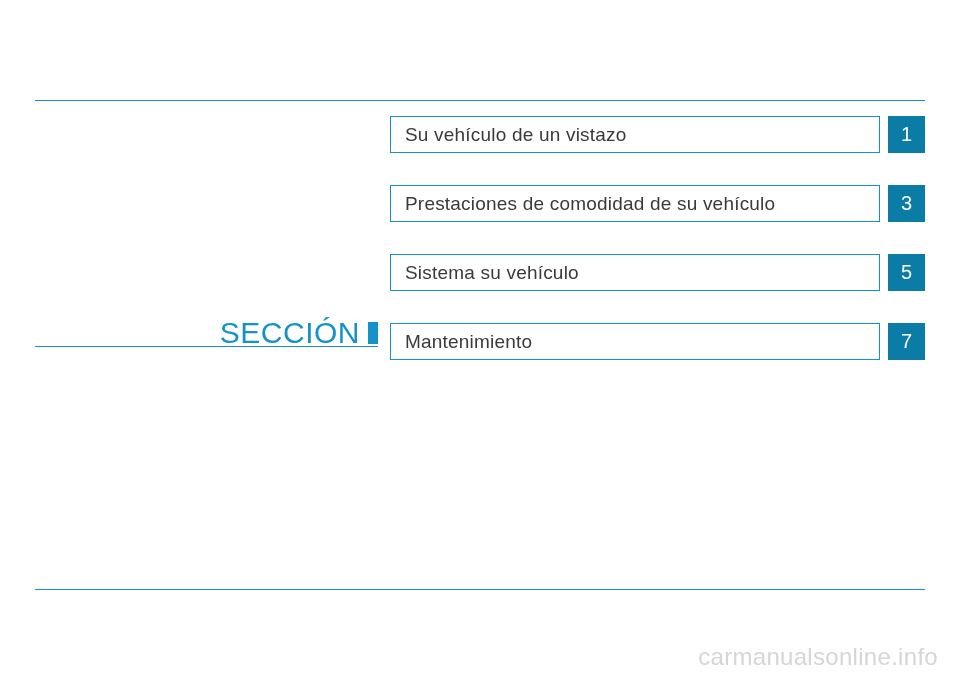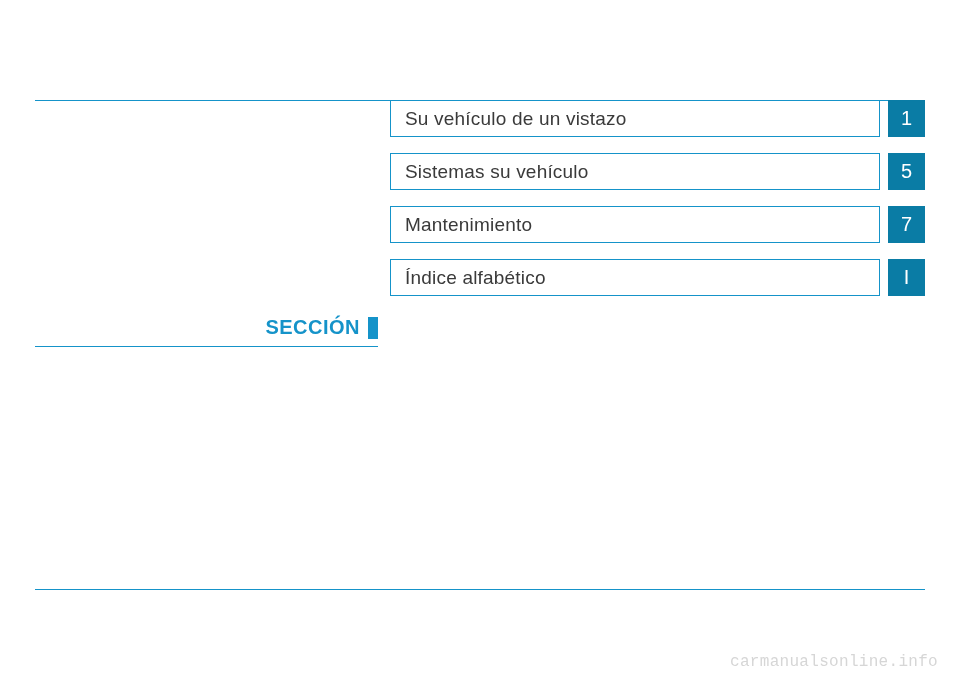--- a/index.html
+++ b/index.html
@@ -34,22 +34,22 @@
       top: 216px;
       left: 0;
       right: 12px;
       display: flex;
       align-items: center;
       justify-content: flex-end;
       gap: 8px;
     }
     .section-label {
       color: #1593c9;
-      font-size: 20px;
-      font-weight: 700;
+      font-size: 30px;
+      font-weight: 400;
       letter-spacing: 0.5px;
       font-stretch: condensed;
     }
     .section-marker {
       width: 10px;
       height: 22px;
       background: #1593c9;
     }
     .section-underline {
       position: absolute;
@@ -63,20 +63,21 @@
       flex: 1;
       display: flex;
       flex-direction: column;
       gap: 16px;
     }
     .toc-row {
       display: flex;
       align-items: stretch;
       gap: 8px;
       height: 37px;
+      margin-top: 16px;
     }
     .toc-item {
       flex: 1;
       border: 1.5px solid #1593c9;
       display: flex;
       align-items: center;
       padding-left: 14px;
       color: #3a3a3a;
       font-size: 19px;
       letter-spacing: 0.2px;
@@ -105,22 +106,22 @@
       left: 35px;
       right: 35px;
       height: 1px;
       background: #1593c9;
     }
     .watermark {
       position: absolute;
       bottom: 18px;
       right: 22px;
       color: #d6d6d6;
-      font-size: 16px;
-      font-family: Liberation Mono, monospace;
+      font-size: 24px;
+      font-family: Liberation Sans, sans-serif;
       letter-spacing: 0.3px;
     }
   </style>
 </head>
 <body>
 
 <div class="top-rule"></div>
 
 <div class="page-container">
   <div class="content-row">
@@ -134,38 +135,38 @@
     </div>
 
     <div class="toc-panel">
 
       <div class="toc-row">
         <div class="toc-item">Su vehículo de un vistazo</div>
         <div class="toc-num">1</div>
       </div>
 
 
+      <div class="toc-row">
+        <div class="toc-item">Prestaciones de comodidad de su vehículo</div>
+        <div class="toc-num">3</div>
+      </div>
 
 
       <div class="toc-row">
-        <div class="toc-item">Sistemas su vehículo</div>
+        <div class="toc-item">Sistema su vehículo</div>
         <div class="toc-num">5</div>
       </div>
 
 
       <div class="toc-row">
         <div class="toc-item">Mantenimiento</div>
         <div class="toc-num">7</div>
       </div>
 
 
-      <div class="toc-row">
-        <div class="toc-item">Índice alfabético</div>
-        <div class="toc-num">I</div>
-      </div>
 
     </div>
   </div>
 </div>
 
 <div class="bottom-rule"></div>
 
 <div class="watermark">carmanualsonline.info</div>
 
 </body></html>

